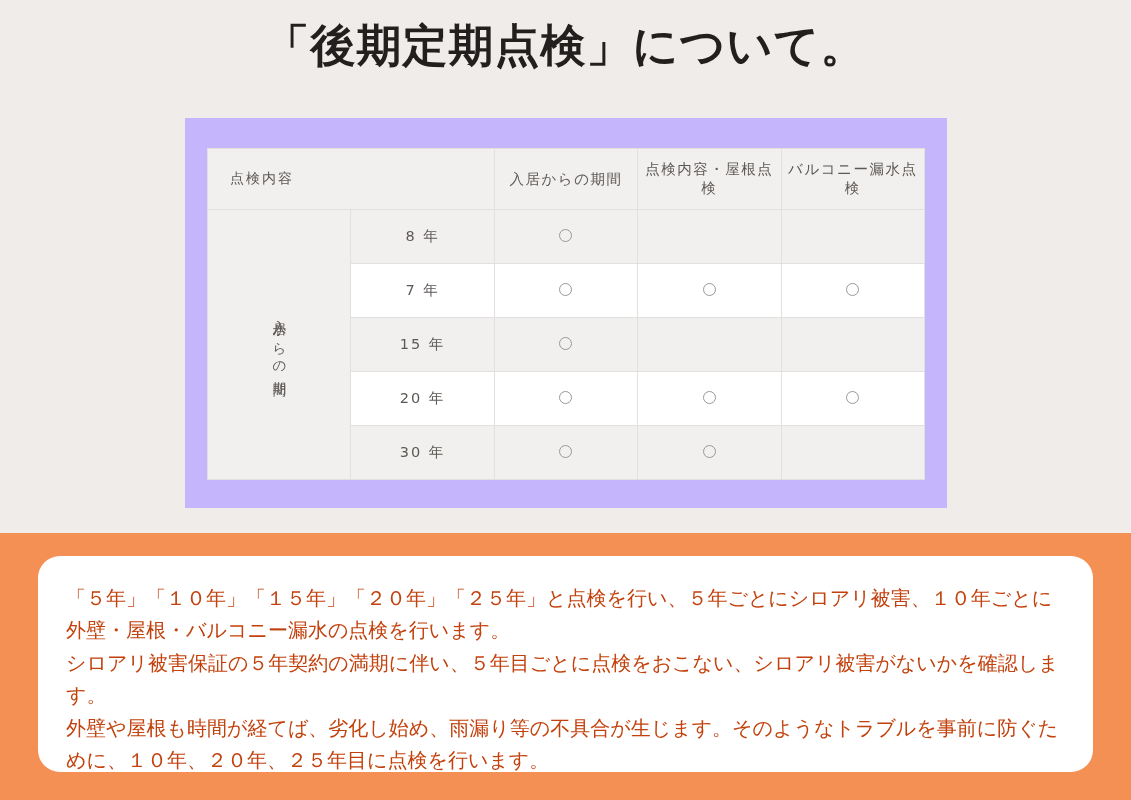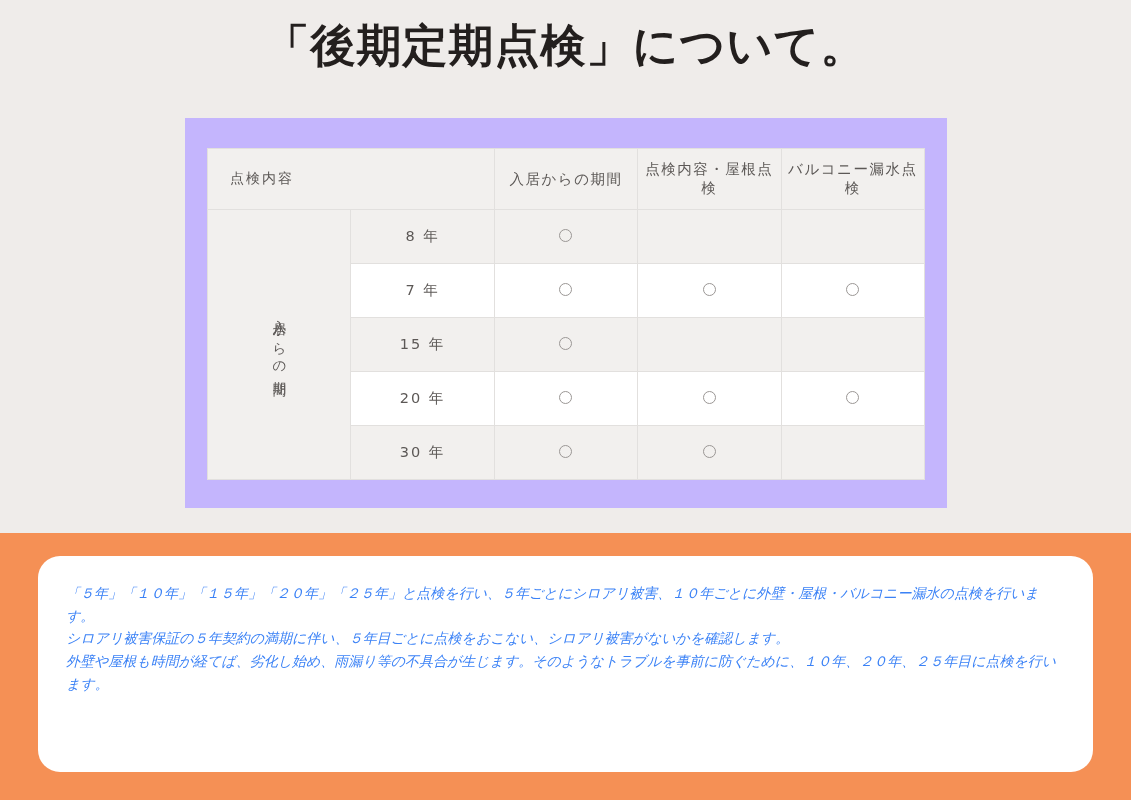--- a/index.html
+++ b/index.html
@@ -145,27 +145,26 @@
     left: 38px;
     top: 556px;
     width: 1055px;
     height: 216px;
     background: #ffffff;
     border-radius: 22px;
     box-sizing: border-box;
     padding: 26px 30px 20px 28px;
   }
   .note-text {
-    font-size: 14px;
+    font-size: 20px;
     line-height: 1.62;
-    color: #3b82f6;
+    color: #c2410c;
     font-family: "DejaVu Sans", sans-serif;
     letter-spacing: 0px;
     white-space: pre-wrap;
-    font-style: italic;
   }
 </style>
 </head>
 <body>
 
 <div class="slide">
 
   <div class="title">「後期定期点検」について。</div>
 
   <div class="table-card">

